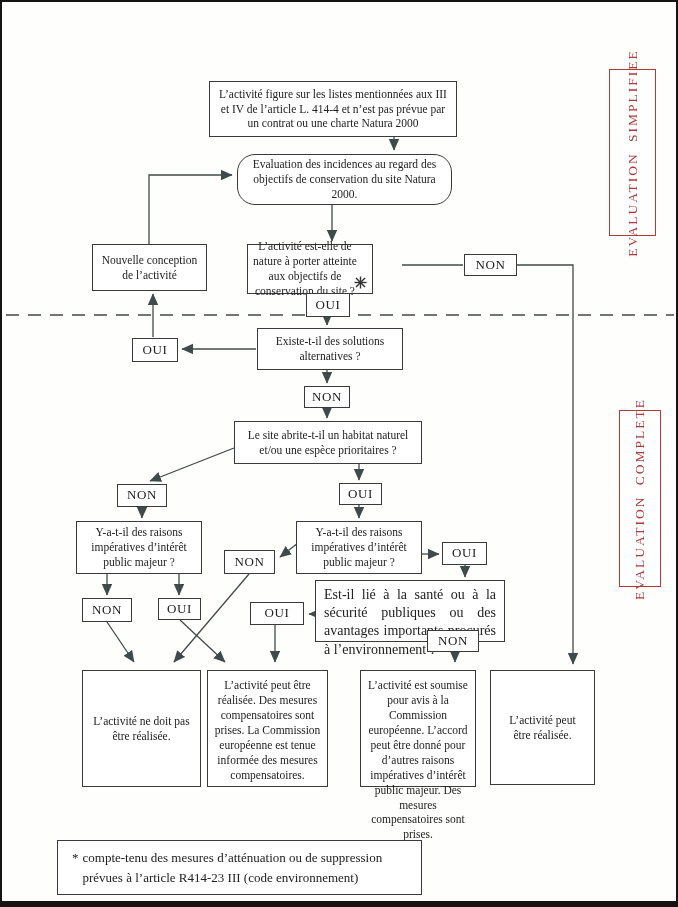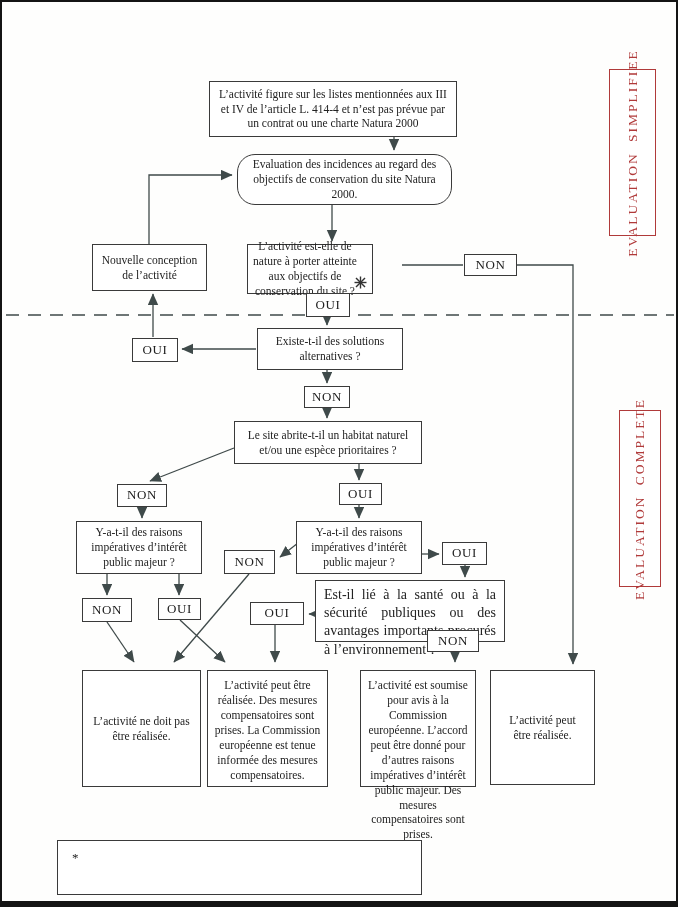--- a/index.html
+++ b/index.html
@@ -138,15 +138,16 @@
 
   <div class="sidelabel" style="left:607px;top:67px;width:45px;height:165px;">
     <span>EVALUATION SIMPLIFIEE</span>
   </div>
   <div class="sidelabel" style="left:617px;top:408px;width:40px;height:175px;">
     <span>EVALUATION COMPLETE</span>
   </div>
 
   <div class="footnote">
     <span>*</span>
+    <span>compte-tenu des mesures d’atténuation ou de suppression prévues à l’article R414-23 III (code environnement)</span>
   </div>
 
 </div>
 
 </body></html>

